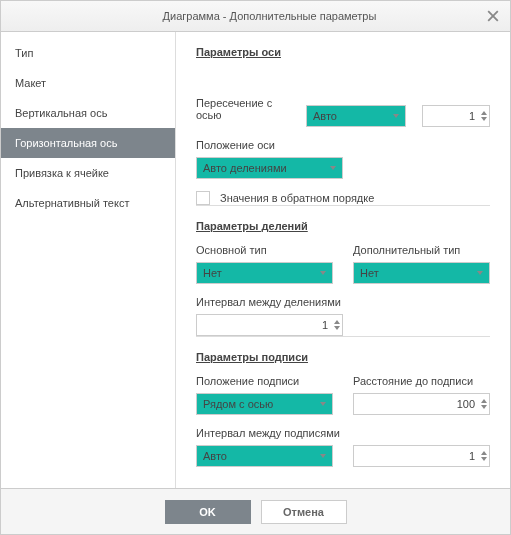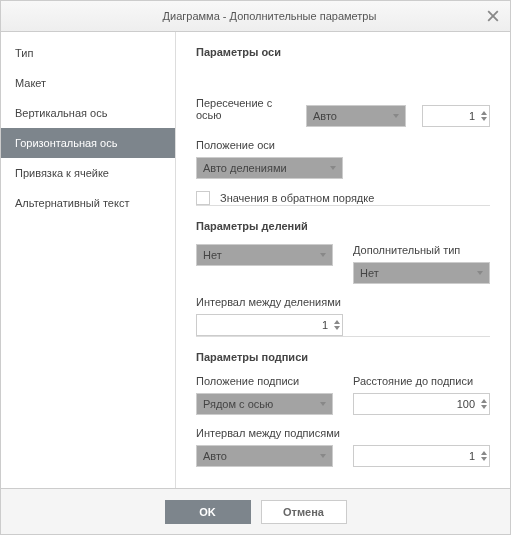--- a/index.html
+++ b/index.html
@@ -63,41 +63,42 @@
   }
   .content {
     flex: 1;
     padding: 14px 20px 10px 20px;
     overflow-y: auto;
   }
   .section-title {
     font-weight: bold;
     color: #444;
     margin-bottom: 12px;
+    text-decoration: underline;
   }
   .section + .section {
     border-top: 1px solid #ddd;
     padding-top: 14px;
   }
   .row {
     display: flex;
     gap: 20px;
     margin-bottom: 12px;
   }
   .col { flex: 1; display: flex; flex-direction: column; }
   .field-label {
     margin-bottom: 6px;
     color: #444;
   }
   .select {
     display: flex;
     align-items: center;
     justify-content: space-between;
     border: 1px solid #ccc;
-    background: #a3a3a3;
+    background: #14b8a6;
     height: 22px;
     padding: 0 6px;
     cursor: pointer;
   }
   .select .caret {
     width: 0; height: 0;
     border-left: 3px solid transparent;
     border-right: 3px solid transparent;
     border-top: 4px solid #888;
   }
@@ -240,20 +241,21 @@
           <div class="checkbox"></div>
           <span>Значения в обратном порядке</span>
         </div>
       </div>
 
       <div class="section">
         <div class="section-title">Параметры делений</div>
 
         <div class="row">
           <div class="col">
+            <div class="field-label">Основной тип</div>
             <div class="select">
               <span>Нет</span>
               <span class="caret"></span>
             </div>
           </div>
           <div class="col">
             <div class="field-label">Дополнительный тип</div>
             <div class="select">
               <span>Нет</span>
               <span class="caret"></span>

